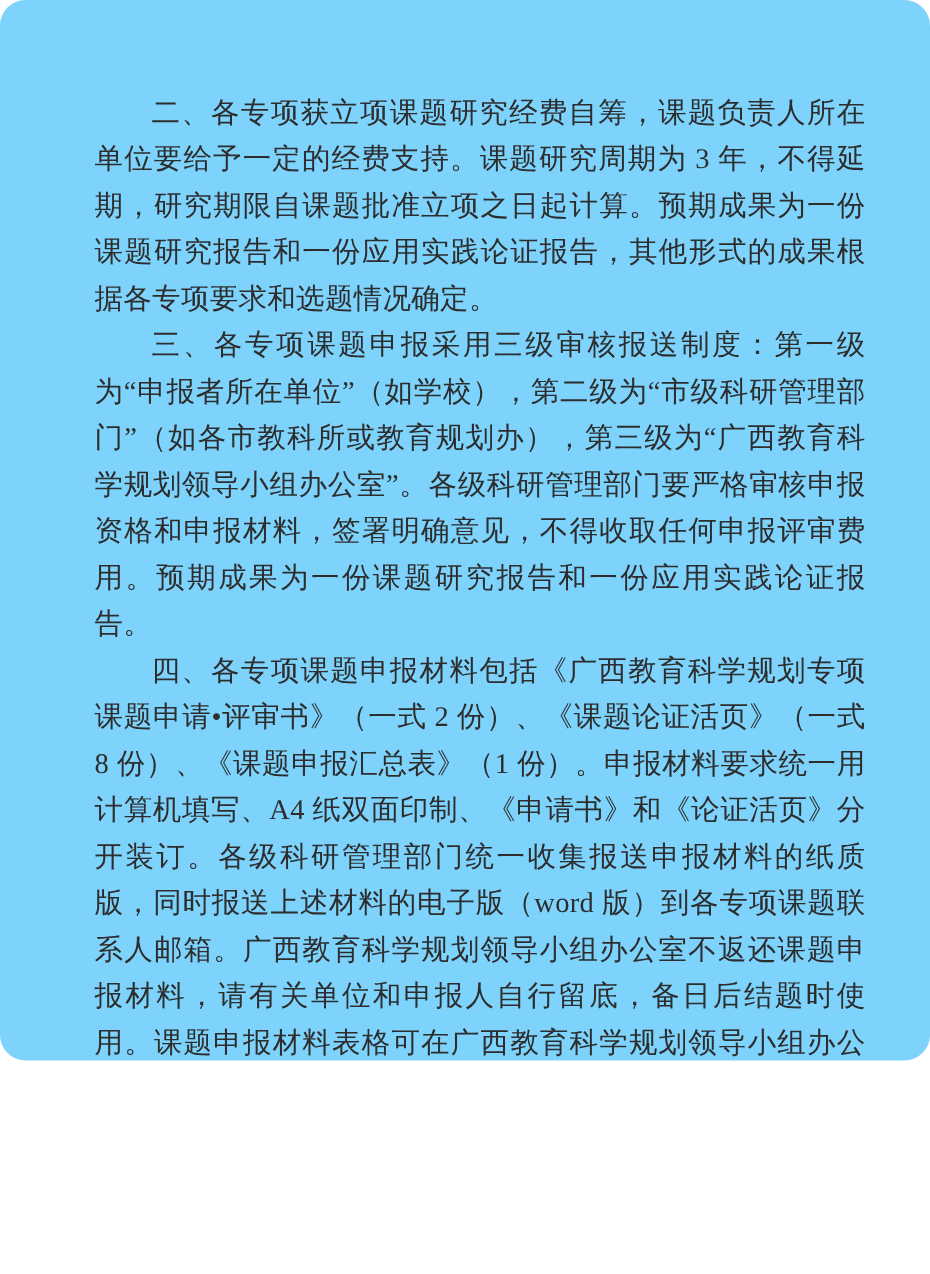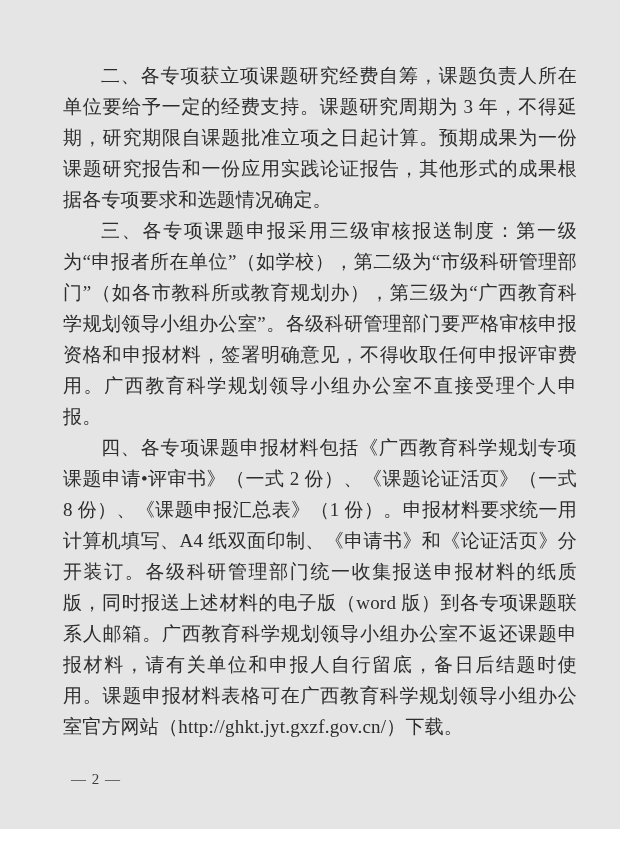--- a/index.html
+++ b/index.html
@@ -8,23 +8,24 @@
   }
   body {
     width: 620px;
     height: 849px;
     background: #ffffff;
     font-family: "Liberation Serif", "DejaVu Serif", serif;
   }
   .page {
     position: relative;
     width: 620px;
-    height: 829px;
-    background: #e5e5e5;
+    height: 707px;
+    background: #7dd3fc;
     overflow: hidden;
+    border-radius: 17px;
   }
   .body-text {
     position: absolute;
     top: 60px;
     left: 63px;
     width: 514px;
     color: #2d2d2d;
     font-size: 19px;
     line-height: 31px;
     text-align: justify;
@@ -44,19 +45,19 @@
     letter-spacing: 1px;
     white-space: nowrap;
   }
 </style>
 </head>
 <body>
 
 <div class="page">
   <main class="body-text">
     <p class="para">二、各专项获立项课题研究经费自筹，课题负责人所在单位要给予一定的经费支持。课题研究周期为 3 年，不得延期，研究期限自课题批准立项之日起计算。预期成果为一份课题研究报告和一份应用实践论证报告，其他形式的成果根据各专项要求和选题情况确定。</p>
-    <p class="para">三、各专项课题申报采用三级审核报送制度：第一级为“申报者所在单位”（如学校），第二级为“市级科研管理部门”（如各市教科所或教育规划办），第三级为“广西教育科学规划领导小组办公室”。各级科研管理部门要严格审核申报资格和申报材料，签署明确意见，不得收取任何申报评审费用。广西教育科学规划领导小组办公室不直接受理个人申报。</p>
+    <p class="para">三、各专项课题申报采用三级审核报送制度：第一级为“申报者所在单位”（如学校），第二级为“市级科研管理部门”（如各市教科所或教育规划办），第三级为“广西教育科学规划领导小组办公室”。各级科研管理部门要严格审核申报资格和申报材料，签署明确意见，不得收取任何申报评审费用。预期成果为一份课题研究报告和一份应用实践论证报告。</p>
     <p class="para">四、各专项课题申报材料包括《广西教育科学规划专项课题申请•评审书》（一式 2 份）、《课题论证活页》（一式 8 份）、《课题申报汇总表》（1 份）。申报材料要求统一用计算机填写、A4 纸双面印制、《申请书》和《论证活页》分开装订。各级科研管理部门统一收集报送申报材料的纸质版，同时报送上述材料的电子版（word 版）到各专项课题联系人邮箱。广西教育科学规划领导小组办公室不返还课题申报材料，请有关单位和申报人自行留底，备日后结题时使用。课题申报材料表格可在广西教育科学规划领导小组办公室官方网站（http://ghkt.jyt.gxzf.gov.cn/）下载。</p>
   </main>
   <footer class="page-footer">
     <span>— 2 —</span>
   </footer>
 </div>
 
 </body></html>

